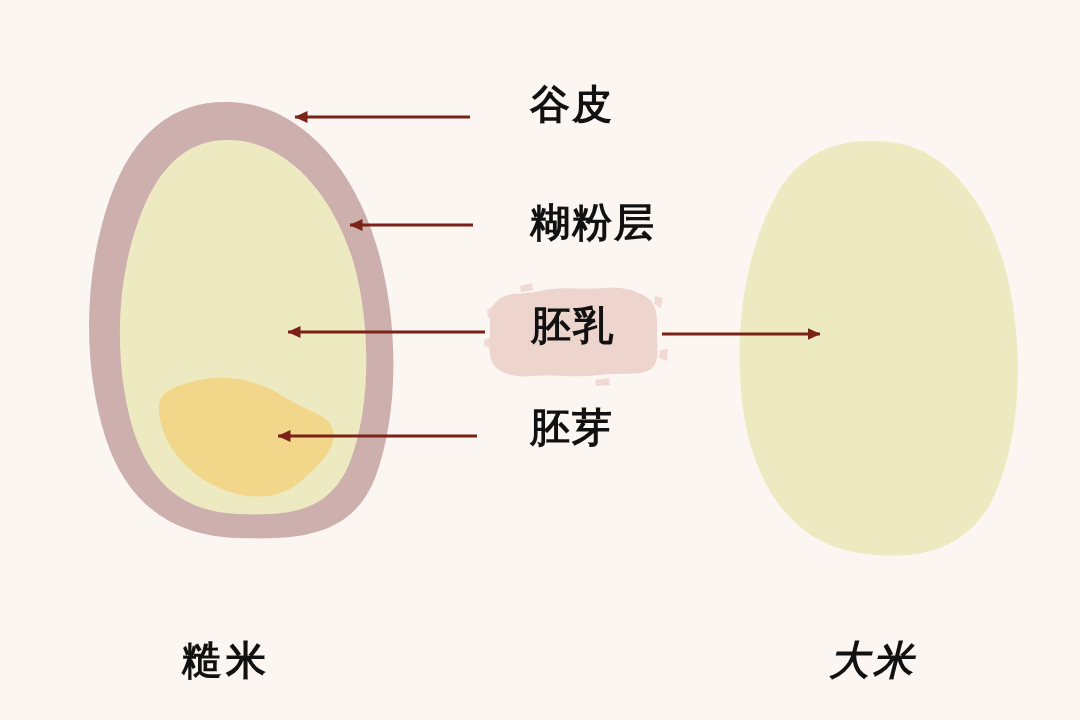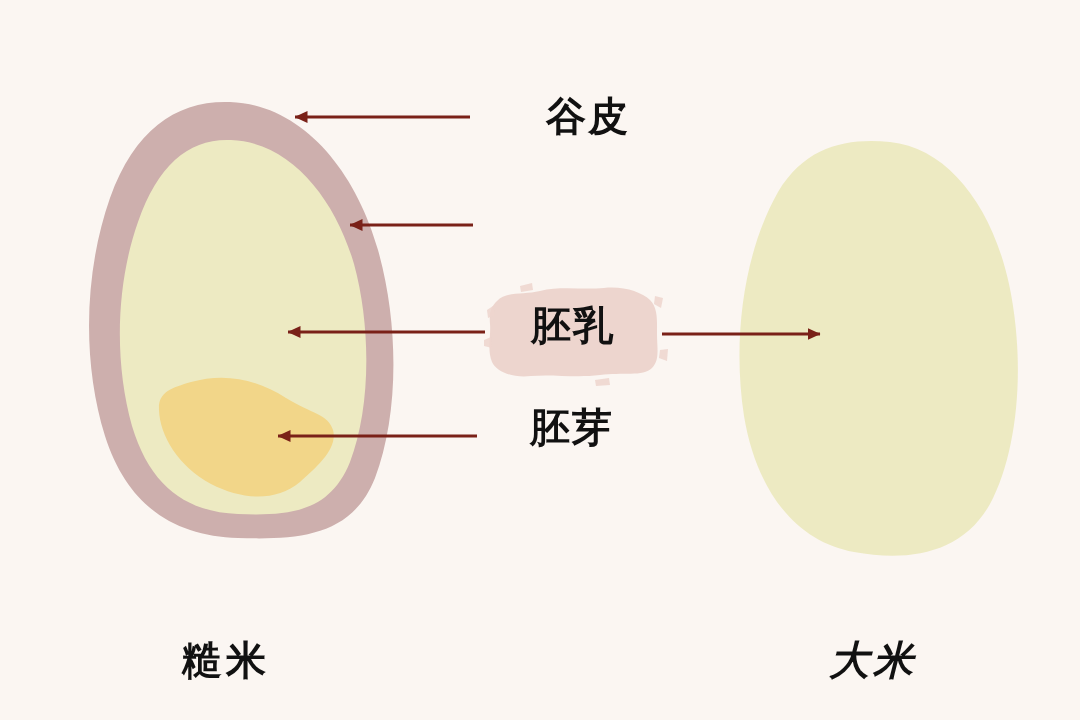--- a/index.html
+++ b/index.html
@@ -32,21 +32,21 @@
     font-size: 40px;
     font-weight: 700;
     letter-spacing: 2px;
     line-height: 1;
     white-space: nowrap;
     font-family: "DejaVu Sans", "Liberation Sans", sans-serif;
   }
   .label-callout {
     left: 530px;
   }
-  #label-gupi    { top: 96px; margin-left: 16px; }
+  #label-gupi    { top: 84px; }
   #label-hufen   { top: 202px; }
   #label-peiru   { top: 305px; left: 531px; z-index: 3; }
   #label-peiya   { top: 407px; }
   .caption {
     position: absolute;
     color: #111111;
     font-size: 40px;
     font-weight: 700;
     letter-spacing: 4px;
     line-height: 1;
@@ -140,20 +140,21 @@
                M 484 340 l 7 -3 l 1 11 l -8 -2 z
                M 655 296 l 8 2 l -2 10 l -7 -4 z
                M 660 350 l 8 -1 l -1 12 l -8 -3 z
                M 520 286 l 12 -3 l 1 7 l -12 2 z
                M 595 380 l 14 -2 l 1 7 l -14 1 z"></path>
     </g>
   </svg>
 
   <div class="label label-callout" id="label-gupi">谷皮</div>
 
+  <div class="label label-callout" id="label-hufen">糊粉层</div>
 
   <div class="label" id="label-peiru">胚乳</div>
 
   <div class="label label-callout" id="label-peiya">胚芽</div>
 
   <div class="caption" id="caption-brown">糙米</div>
 
   <div class="caption" id="caption-white">大米</div>
 
 </div>

